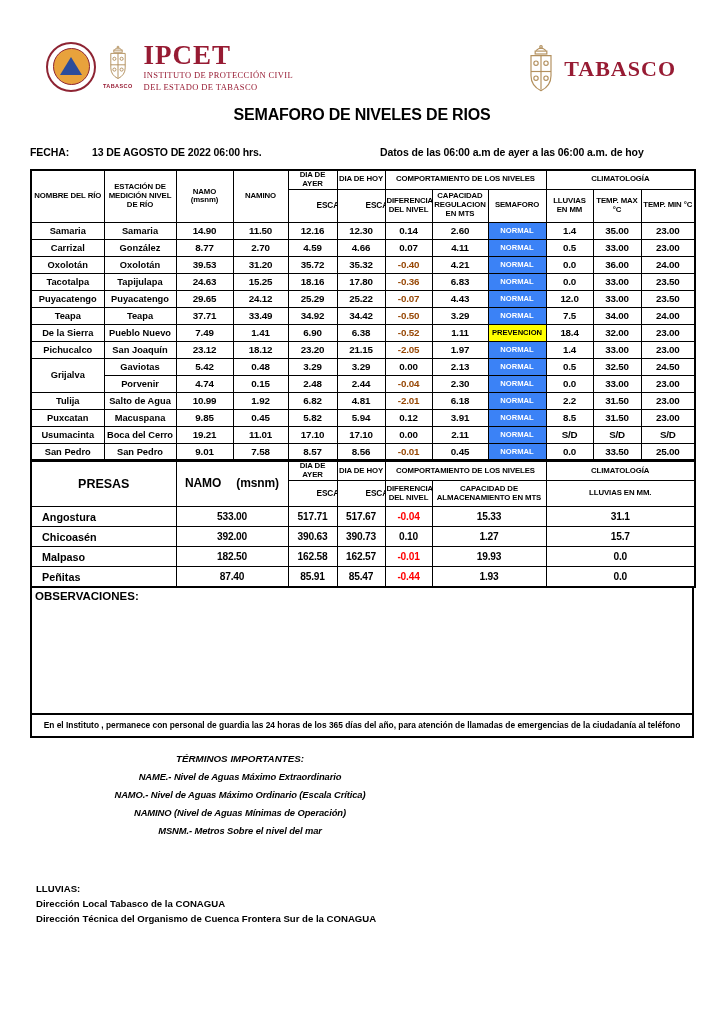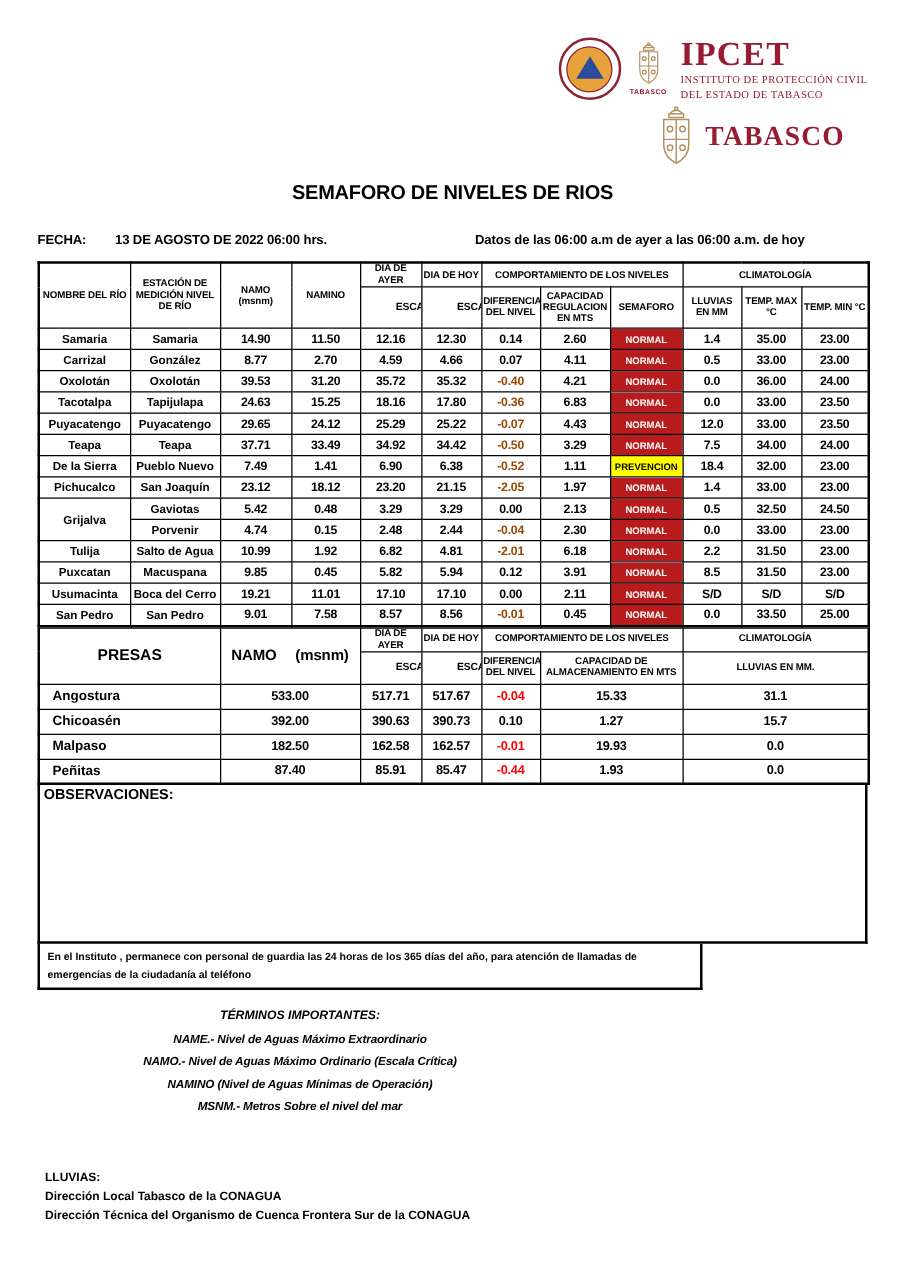--- a/index.html
+++ b/index.html
@@ -1,21 +1,21 @@
 <!DOCTYPE html>
 <html><head>
 <meta charset="utf-8">
 <style>
   html,body{margin:0;padding:0;background:#fff;}
   body{width:724px;height:1024px;font-family:"Liberation Sans",sans-serif;color:#000;}
   .page{position:relative;width:724px;height:1024px;overflow:hidden;background:#fff;}
   .content{padding:0 30px;}
 
   
-  .logo-row{display:flex;align-items:flex-end;justify-content:space-between;padding-top:30px;flex-direction:column;}
+  .logo-row{display:flex;align-items:center;justify-content:space-between;padding-top:40px;}
   .logo-left{display:flex;align-items:flex-start;gap:7px;margin-left:16px;}
   .seal{width:50px;height:50px;border-radius:50%;border:2px solid #8e2433;background:#fff;
         display:flex;align-items:center;justify-content:center;box-sizing:border-box;}
   .seal-inner{width:37px;height:37px;border-radius:50%;background:#E8A23C;border:1.5px solid #8e2433;
         display:flex;align-items:center;justify-content:center;box-sizing:border-box;}
   .seal-triangle{width:0;height:0;border-left:11px solid transparent;border-right:11px solid transparent;
         border-bottom:18px solid #2B4C9B;margin-top:-2px;}
   .crest-wrap{display:flex;flex-direction:column;align-items:center;margin-top:2px;}
   .crest-caption{font-size:5.5px;font-weight:700;color:#971B33;letter-spacing:.4px;margin-top:1px;}
   .ipcet-text{margin-left:4px;font-family:"Liberation Serif",serif;color:#971B33;}
@@ -39,37 +39,37 @@
         font-weight:700;box-sizing:border-box;}
   th{font-size:7.8px;line-height:1.15;letter-spacing:-.1px;}
   .h1 th{height:18px;}
   .rivers-table .h2 th{height:33px;}
   .presas-table .h2 th{height:26px;}
   .rivers-table tbody tr{height:17px;}
   .presas-table tbody tr{height:20px;}
   .c-name{font-size:9.3px;}
   .c-num{font-size:9.8px;letter-spacing:-.2px;}
   .c-sem{font-size:7.6px;padding:0;}
-  .sem-NORMAL{background:#b91c1c;color:#fff;}
+  .sem-NORMAL{background:#3b82f6;color:#fff;}
   .sem-PREVENCION{background:#FFFF00;color:#000;}
   .neg-river{color:#974806;text-align:center;}
   .neg-presa{color:#FF0000;}
   .th-escala{font-size:8.3px;padding-left:28px;}
   .th-namo .sub{display:block;}
   .presas-table .th-presas{font-size:12.5px;letter-spacing:0;}
   .presas-table .th-namo-wide{font-size:12px;}
   .th-namo-wide .namo-flex{display:flex;justify-content:space-around;align-items:center;}
   .presas-table .c-presa-name{text-align:left;padding-left:10px;font-size:10.8px;}
   .presas-table .c-num{font-size:10.2px;}
 
   
   .obs-box{width:664px;height:127px;border:2px solid #000;border-top:0;box-sizing:border-box;}
   .obs-label{font-size:11.5px;font-weight:800;padding:2px 3px;}
-  .note-box{width:532px;border:2px solid #000;border-top:0;box-sizing:border-box;
-            text-align:left;font-size:8.4px;font-weight:700;line-height:1.6;padding:4px 6px;}
+  .note-box{width:664px;border:2px solid #000;border-top:0;box-sizing:border-box;
+            text-align:center;font-size:8.4px;font-weight:700;line-height:1.6;padding:4px 6px;}
 
   
   .terminos{margin-top:15px;width:420px;text-align:center;font-weight:700;font-style:italic;}
   .terminos-title{font-size:9.8px;margin-bottom:7px;}
   .terminos-item{font-size:9.4px;margin-bottom:7px;letter-spacing:-.1px;}
   .fuentes{margin-top:46px;font-weight:700;font-size:9.6px;line-height:1.55;margin-left:6px;}
 </style>
 </head>
 <body>
 

